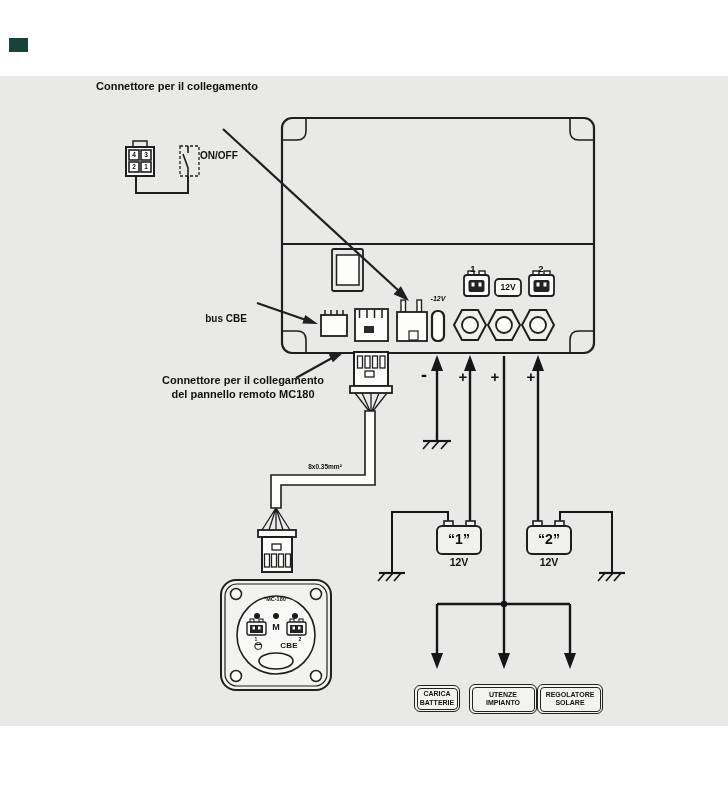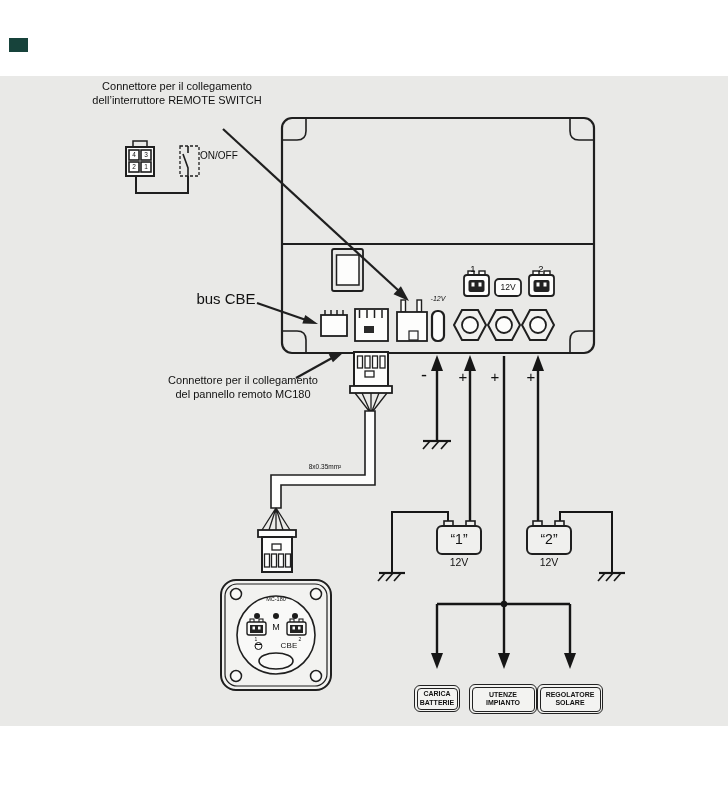--- a/index.html
+++ b/index.html
@@ -1,19 +1,19 @@
 <!DOCTYPE html>
 <html><head>
 <meta charset="utf-8">
 <style>
   html,body{margin:0;padding:0;background:#fff;}
   .stage{position:relative;width:728px;height:800px;background:#ffffff;overflow:hidden;
          font-family:"Liberation Sans",sans-serif;color:#111;}
   .stage svg{position:absolute;left:0;top:0;}
-  .txt{position:absolute;font-weight:normal;color:#111;white-space:nowrap;}
+  .txt{position:absolute;font-weight:bold;color:#111;white-space:nowrap;}
   .ctr{transform:translateX(-50%);text-align:center;}
   .corner-mark{position:absolute;left:9px;top:38px;width:19px;height:14px;background:#17433b;}
   .note{font-size:11px;line-height:14px;}
   .tiny{font-size:6.5px;}
   .loadbox{position:absolute;border:1.2px solid #222;border-radius:6px;background:#f3f3f1;}
   .loadbox .inner{position:absolute;left:1.5px;top:1.5px;right:1.5px;bottom:1.5px;
                   border:1.2px solid #222;border-radius:4px;display:flex;flex-direction:column;
                   align-items:center;justify-content:center;font-weight:bold;font-size:7px;line-height:8.5px;}
   .cbe-logo{font-size:8px;letter-spacing:0.2px;display:flex;align-items:center;gap:18px;}
   .cbe-mark{position:relative;display:inline-block;width:6px;height:6px;border:1.2px solid #111;border-radius:50%;}
@@ -216,31 +216,30 @@
         <rect x="290" y="625" width="13" height="8" fill="#222" stroke="none"></rect>
         <rect x="292.5" y="626.5" width="2.5" height="3" fill="#f9f9f8" stroke="none"></rect>
         <rect x="298" y="626.5" width="2.5" height="3" fill="#f9f9f8" stroke="none"></rect>
       </g>
       <ellipse cx="276" cy="661" rx="17" ry="8" stroke-width="1.6" fill="#f9f9f8"></ellipse>
     </g>
   </svg>
 
   <div class="txt ctr note" style="left:177px;top:79px;">
     <div>Connettore per il collegamento</div>
-    <div>dell’interruttore REMOTE SWITCH</div>
   </div>
 
   <div class="txt" style="left:200px;top:150px;font-size:10px;">ON/OFF</div>
 
   <div class="txt ctr" style="left:134px;top:151px;font-size:6.5px;">4</div>
   <div class="txt ctr" style="left:146px;top:151px;font-size:6.5px;">3</div>
   <div class="txt ctr" style="left:134px;top:163px;font-size:6.5px;">2</div>
   <div class="txt ctr" style="left:146px;top:163px;font-size:6.5px;">1</div>
 
-  <div class="txt ctr" style="left:226px;top:290px;font-size:15px;">bus CBE</div>
+  <div class="txt ctr" style="left:226px;top:313px;font-size:10px;">bus CBE</div>
 
   <div class="txt ctr note" style="left:243px;top:373px;">
     <div>Connettore per il collegamento</div>
     <div>del pannello remoto MC180</div>
   </div>
 
   <div class="txt ctr tiny" style="left:325px;top:463px;">8x0.35mm²</div>
 
   <div class="txt ctr" style="left:438px;top:295px;font-size:7px;font-style:italic;">-12V</div>
   <div class="txt ctr" style="left:473px;top:263px;font-size:9.5px;">1</div>

